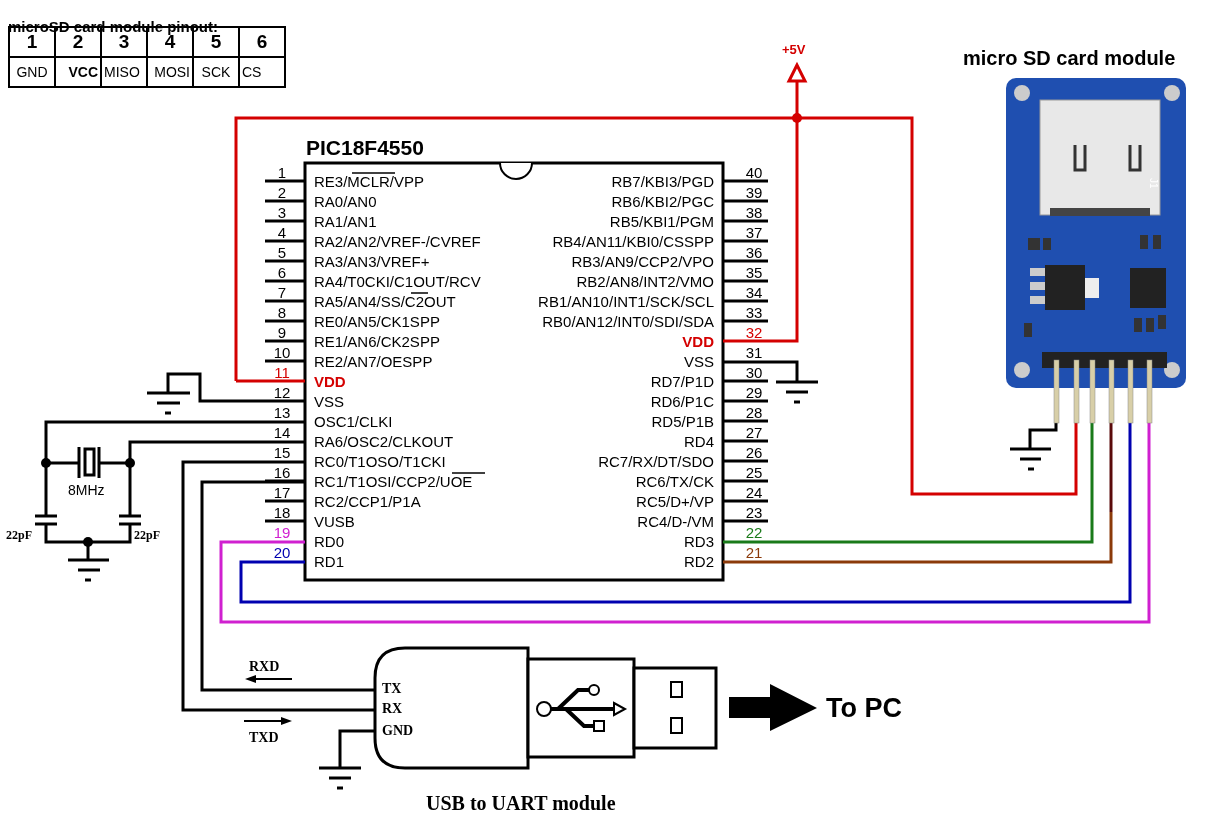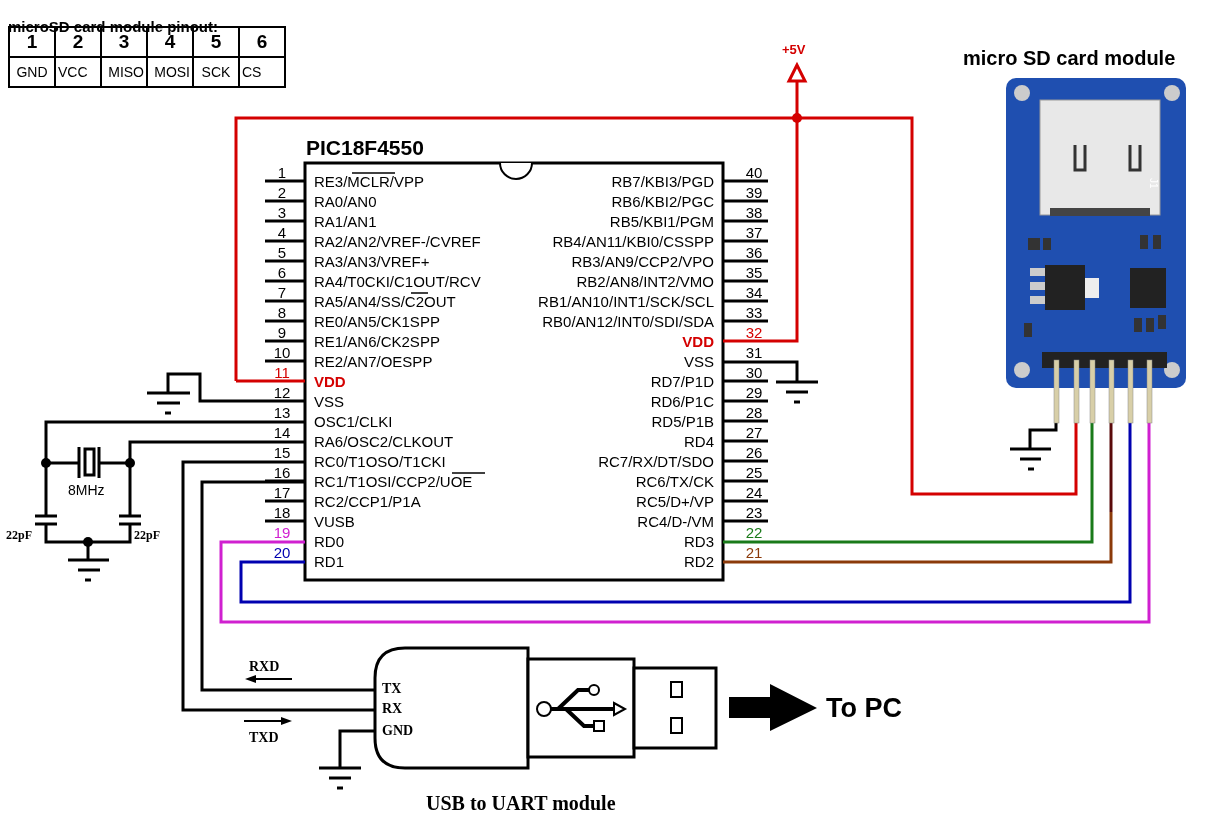--- a/index.html
+++ b/index.html
@@ -18,22 +18,22 @@
       <tr id="pt-nums">
         <td style="border: 2px solid rgb(0, 0, 0); width: 44px; height: 28px; text-align: center; font-size: 19px; padding: 0px;">1</td>
         <td style="border: 2px solid rgb(0, 0, 0); width: 44px; height: 28px; text-align: center; font-size: 19px; padding: 0px;">2</td>
         <td style="border: 2px solid rgb(0, 0, 0); width: 44px; height: 28px; text-align: center; font-size: 19px; padding: 0px;">3</td>
         <td style="border: 2px solid rgb(0, 0, 0); width: 44px; height: 28px; text-align: center; font-size: 19px; padding: 0px;">4</td>
         <td style="border: 2px solid rgb(0, 0, 0); width: 44px; height: 28px; text-align: center; font-size: 19px; padding: 0px;">5</td>
         <td style="border: 2px solid rgb(0, 0, 0); width: 44px; height: 28px; text-align: center; font-size: 19px; padding: 0px;">6</td>
       </tr>
   <tr id="pt-names">
         <td style="border: 2px solid rgb(0, 0, 0); height: 28px; text-align: center; font-size: 14px; font-weight: normal; padding: 0px 2px;">GND</td>
-        <td style="border: 2px solid rgb(0, 0, 0); height: 28px; text-align: left; font-size: 14px; font-weight: normal; padding: 0px 2px;">VCC</td>
-        <td style="border: 2px solid rgb(0, 0, 0); height: 28px; text-align: right; font-size: 14px; font-weight: normal; padding: 0px 2px;">MISO</td>
+        <td style="border: 2px solid rgb(0, 0, 0); height: 28px; text-align: right; font-size: 14px; font-weight: bold; padding: 0px 2px;">VCC</td>
+        <td style="border: 2px solid rgb(0, 0, 0); height: 28px; text-align: left; font-size: 14px; font-weight: normal; padding: 0px 2px;">MISO</td>
         <td style="border: 2px solid rgb(0, 0, 0); height: 28px; text-align: right; font-size: 14px; font-weight: normal; padding: 0px 2px;">MOSI</td>
         <td style="border: 2px solid rgb(0, 0, 0); height: 28px; text-align: center; font-size: 14px; font-weight: normal; padding: 0px 2px; margin-left: 16px;">SCK</td>
         <td style="border: 2px solid rgb(0, 0, 0); height: 28px; font-size: 14px; font-weight: normal; padding: 0px 2px;">CS</td>
       </tr>
 </tbody>
   </table>
 
 <svg id="sch" width="1205" height="823" viewBox="0 0 1205 823">
 
   <rect x="305" y="163" width="418" height="417" fill="none" stroke="#000" stroke-width="3"></rect>

